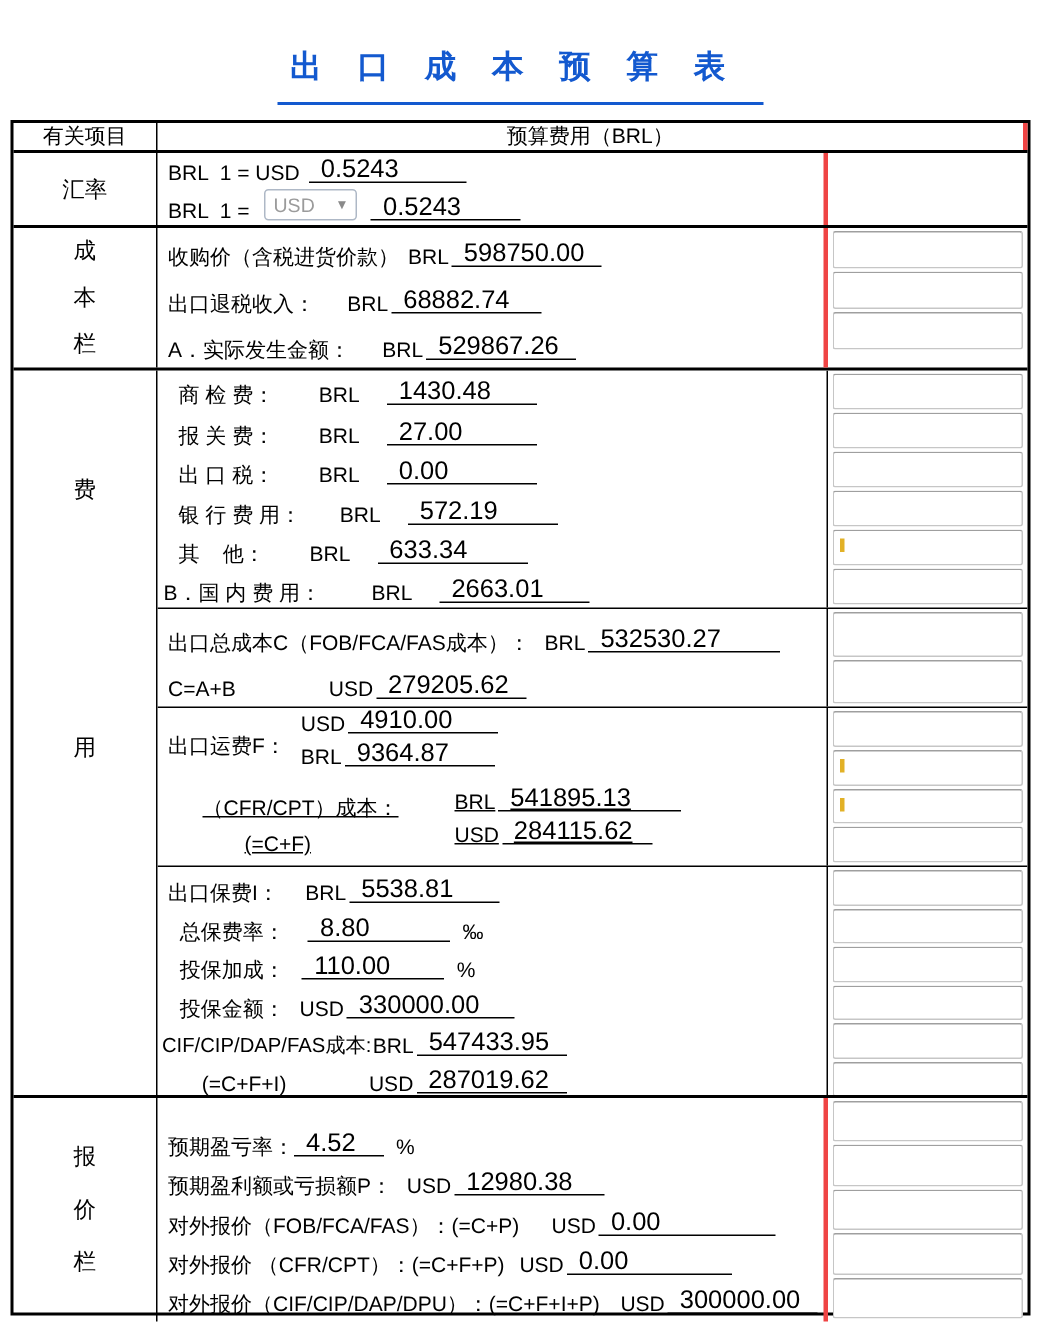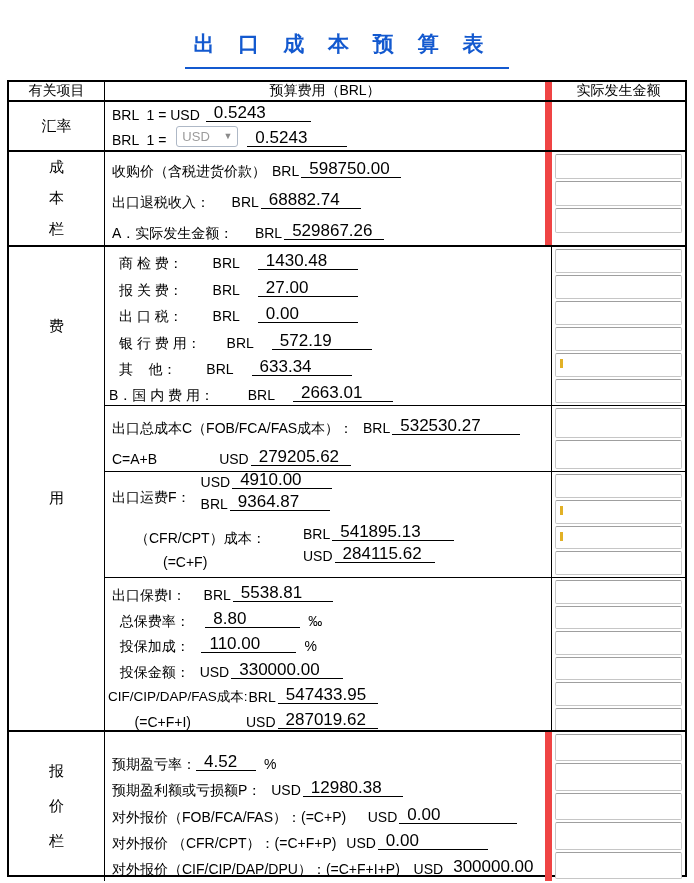--- a/index.html
+++ b/index.html
@@ -12,21 +12,21 @@
         font-family:"Liberation Sans","DejaVu Sans",sans-serif;color:#000;}
   .title-wrap{position:absolute;top:30px;left:0;width:100%;text-align:center;}
   .title-wrap span{font-size:21px;font-weight:bold;color:var(--title-blue);
         letter-spacing:9px;border-bottom:2px solid var(--title-blue);padding:0 16px 12px 8px;}
   .form{position:absolute;left:7px;top:80px;width:680px;height:797px;
         border:2px solid #000;display:flex;flex-direction:column;background:#fff;}
   .row{display:flex;border-bottom:2px solid #000;}
   .row:last-child{border-bottom:none;}
   .c1{width:96px;border-right:1px solid #000;display:flex;align-items:center;
       justify-content:center;font-size:15px;flex-shrink:0;}
-  .c2{flex:1;border-right:7px solid #ef4444;position:relative;overflow:hidden;}
+  .c2{flex:1;border-right:3px solid #ef4444;position:relative;overflow:hidden;}
   .c3{width:133px;flex-shrink:0;overflow:hidden;}
   .hdr{height:30px;}
   .hdr .c1,.hdr .c2,.hdr .c3{display:flex;align-items:center;justify-content:center;
       font-size:14px;}
   .r-ex{height:50px;}
   .r-cost{height:95px;}
   .r-fee{height:485px;}
   .r-quote{flex:1;}
   
   .vstack{display:flex;flex-direction:column;align-items:center;gap:12px;font-size:15px;}
@@ -64,42 +64,41 @@
       background:var(--caret-amber);}
   .boxspacer{flex:0 0 8px;}
   
   .dd{display:inline-flex;align-items:center;justify-content:space-between;
       width:62px;height:21px;border:1px solid #aeb8c6;border-radius:3px;background:#fff;
       color:#9b9b9b;font-size:13px;padding:0 5px;margin:0 9px 0 10px;}
   .dd .arr{font-size:9px;color:#8a8a8a;}
   
   .f-a{display:flex;padding-left:7px;height:52px;font-size:14px;}
   .f-a .flabel{align-self:center;white-space:pre;}
-  .f-b{display:flex;padding-left:30px;font-size:14px;}
+  .f-b{display:flex;padding-left:30px;font-size:14px;text-decoration:underline;}
   .stack{display:flex;flex-direction:column;}
   .stack .ln{padding-left:4px;}
   .f-b .lstack{width:158px;padding-top:6px;}
   .f-b .lstack .t1{white-space:pre;height:24px;}
   .f-b .lstack .t2{white-space:pre;height:24px;padding-left:28px;}
 </style>
 </head>
 <body>
 
 <div class="page">
 
   <div class="title-wrap">
     <span>出 口 成 本 预 算 表</span>
   </div>
 
   <div class="form">
 
     <div class="row hdr">
       <div class="c1">有关项目</div>
       <div class="c2">预算费用（BRL）</div>
-      <div class="c3">实际发生金额</div>
     </div>
 
     <div class="row r-ex">
       <div class="c1">汇率</div>
       <div class="c2">
         <div class="ln">
           <span class="lbl">BRL  1 = USD</span>
           <span class="uv" style="width:105px;margin-left:6px"><b>0.5243</b></span>
         </div>
         <div class="ln">

